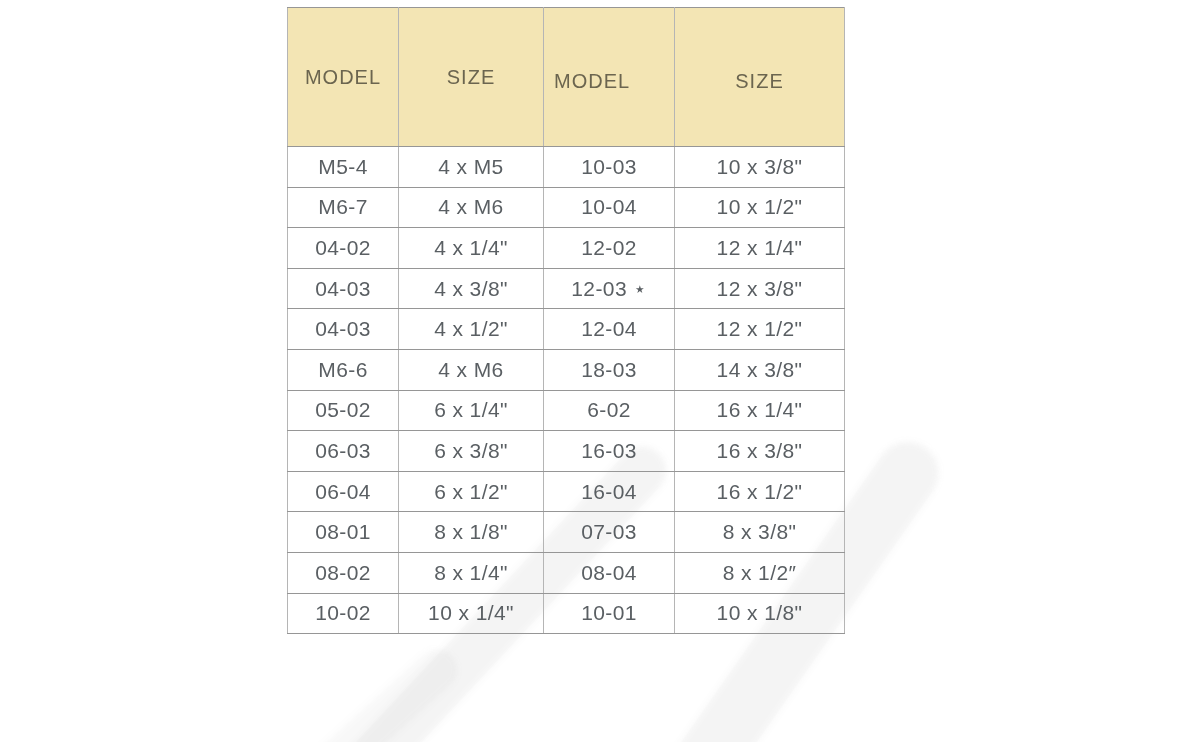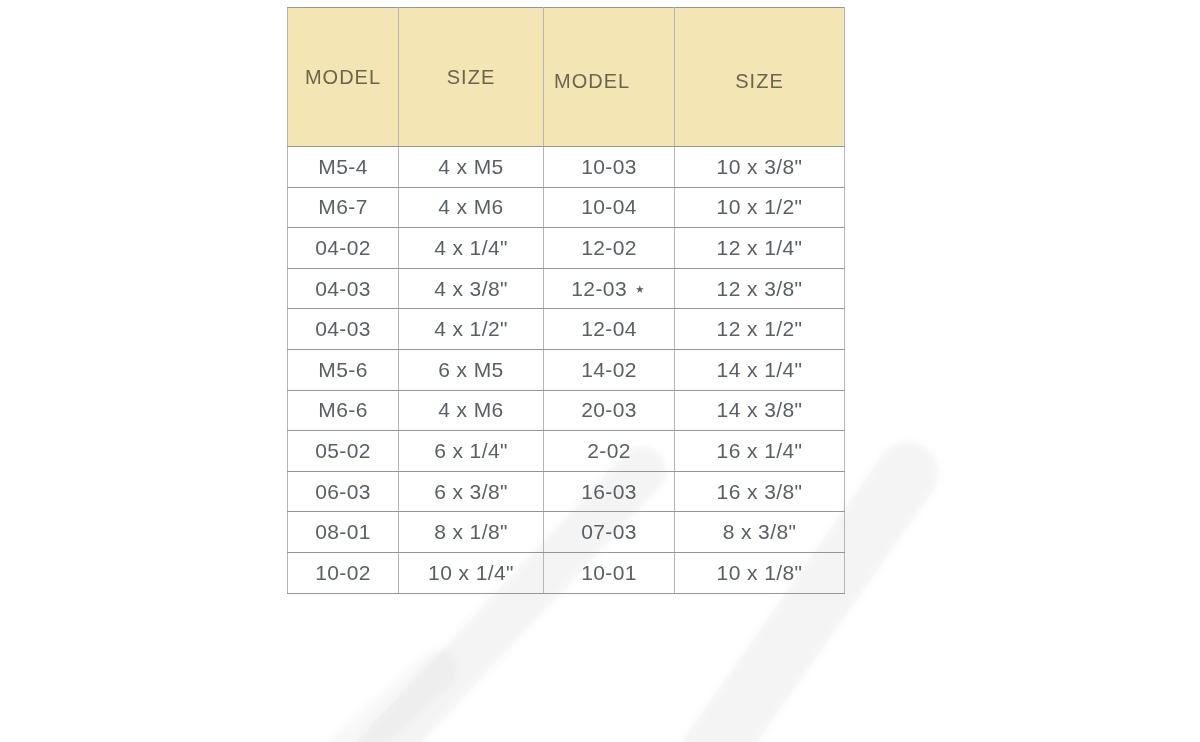--- a/index.html
+++ b/index.html
@@ -152,50 +152,56 @@
       <td>12-03 ⋆</td>
       <td>12 x 3/8"</td>
     </tr>
         <tr>
       <td>04-03</td>
       <td>4 x 1/2"</td>
       <td>12-04</td>
       <td>12 x 1/2"</td>
     </tr>
         <tr>
-      <td>M5-6</td>
-      <td>6 x M5</td>
-      <td>14-02</td>
-      <td>14 x 1/4"</td>
-    </tr>
-        <tr>
       <td>M6-6</td>
       <td>4 x M6</td>
-      <td>20-03</td>
+      <td>18-03</td>
       <td>14 x 3/8"</td>
     </tr>
         <tr>
       <td>05-02</td>
       <td>6 x 1/4"</td>
-      <td>2-02</td>
+      <td>6-02</td>
       <td>16 x 1/4"</td>
     </tr>
         <tr>
       <td>06-03</td>
       <td>6 x 3/8"</td>
       <td>16-03</td>
       <td>16 x 3/8"</td>
     </tr>
         <tr>
+      <td>06-04</td>
+      <td>6 x 1/2"</td>
+      <td>16-04</td>
+      <td>16 x 1/2"</td>
+    </tr>
+        <tr>
       <td>08-01</td>
       <td>8 x 1/8"</td>
       <td>07-03</td>
       <td>8 x 3/8"</td>
     </tr>
         <tr>
+      <td>08-02</td>
+      <td>8 x 1/4"</td>
+      <td>08-04</td>
+      <td>8 x 1/2″</td>
+    </tr>
+        <tr>
       <td>10-02</td>
       <td>10 x 1/4"</td>
       <td>10-01</td>
       <td>10 x 1/8"</td>
     </tr>
       </tbody>
   </table>
 
 </div>
 

